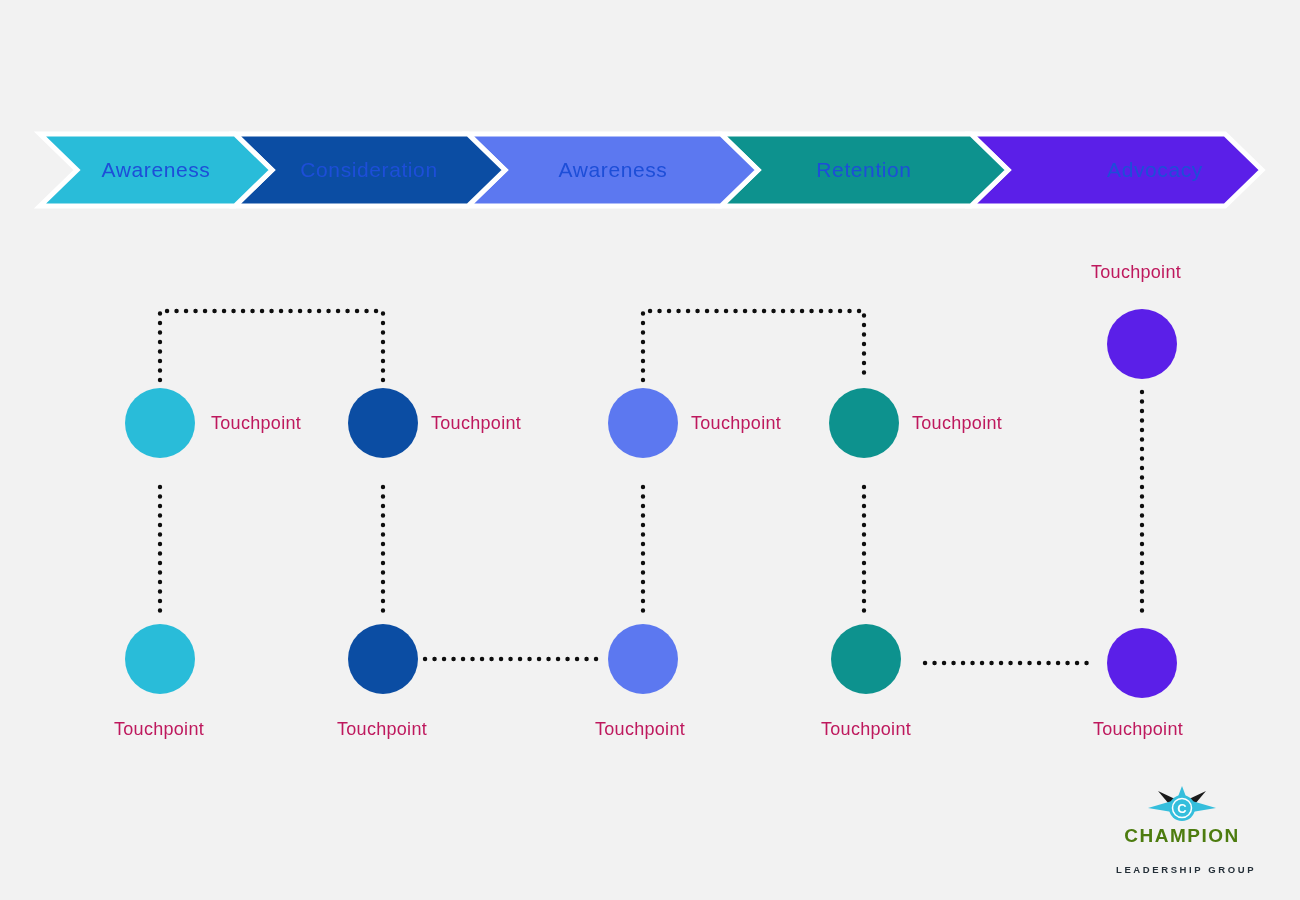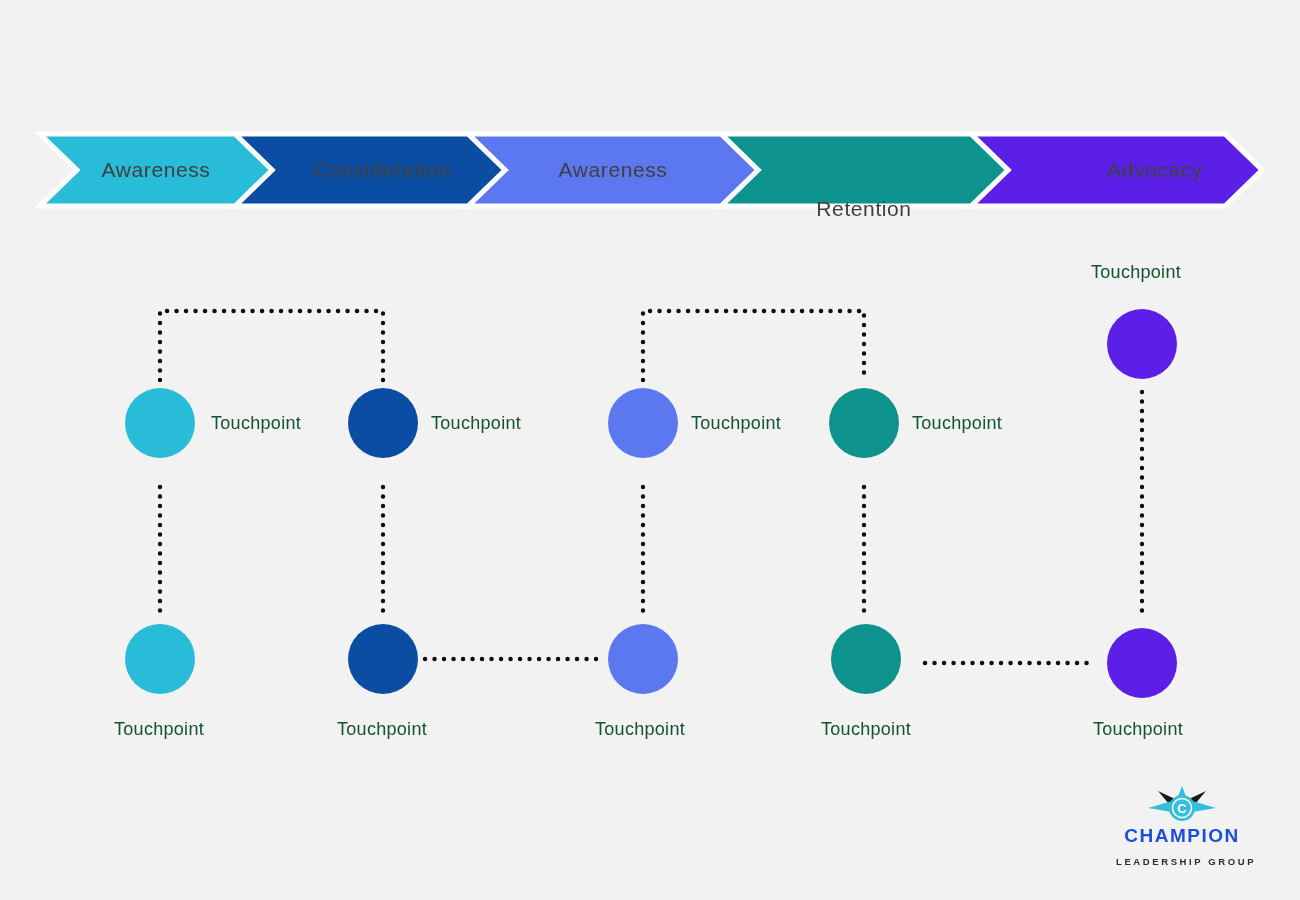--- a/index.html
+++ b/index.html
@@ -7,56 +7,56 @@
     position:relative;
     width:1300px;height:900px;
     background:#F2F2F2;
     overflow:hidden;
     font-family:"Liberation Sans", sans-serif;
   }
   .layer{position:absolute;left:0;top:0;}
   .stage-label{
     position:absolute;
     transform:translate(-50%,-50%);
-    color:#404040;
+    color:#1d4ed8;
     font-size:21px;
     letter-spacing:0.6px;
     white-space:nowrap;
     font-weight:400;
   }
   .tp-label{
     position:absolute;
-    color:#14532d;
+    color:#be185d;
     font-size:18px;
     letter-spacing:0.3px;
     white-space:nowrap;
     font-weight:400;
   }
   .tp-label.side{transform:translateY(-50%);}
   .tp-label.center{transform:translate(-50%,-50%);}
   .logo{
     position:absolute;
     left:1116px;top:786px;
     width:132px;
     text-align:center;
   }
   .logo-brand{
-    color:#1d4ed8;
+    color:#4d7c0f;
     font-size:19px;
     font-weight:700;
     letter-spacing:1.5px;
     margin-top:1px;
     white-space:nowrap;
   }
   .logo-tagline{
     color:#242F38;
     font-size:9.5px;
     font-weight:600;
     letter-spacing:2.6px;
-    margin-top:9px;
+    margin-top:17px;
     white-space:nowrap;
   }
 </style>
 </head>
 <body>
 
 <div class="canvas">
 
   <svg class="layer" width="1300" height="900" viewBox="0 0 1300 900">
 
@@ -85,23 +85,23 @@
     <circle cx="1142" cy="344" r="35" fill="#5B1FE8"></circle>
 
     <circle cx="160" cy="659" r="35" fill="#29BCD9"></circle>
     <circle cx="383" cy="659" r="35" fill="#0B4DA3"></circle>
     <circle cx="643" cy="659" r="35" fill="#5C78F0"></circle>
     <circle cx="866" cy="659" r="35" fill="#0D928E"></circle>
     <circle cx="1142" cy="663" r="35" fill="#5B1FE8"></circle>
   </svg>
 
   <div class="stage-label" style="left:156px;top:170px;">Awareness</div>
-  <div class="stage-label" style="left:382px;top:170px;text-align:right;">Consideration</div>
+  <div class="stage-label" style="left:369px;top:170px;text-align:right;">Consideration</div>
   <div class="stage-label" style="left:613px;top:170px;">Awareness</div>
-  <div class="stage-label" style="left:864px;top:170px;margin-top:39px;">Retention</div>
+  <div class="stage-label" style="left:864px;top:170px;">Retention</div>
   <div class="stage-label" style="left:1116px;top:170px;margin-left:39px;">Advocacy</div>
 
   <div class="tp-label side" style="left:211px;top:423px;">Touchpoint</div>
   <div class="tp-label side" style="left:431px;top:423px;">Touchpoint</div>
   <div class="tp-label side" style="left:691px;top:423px;">Touchpoint</div>
   <div class="tp-label side" style="left:912px;top:423px;">Touchpoint</div>
 
   <div class="tp-label center" style="left:1136px;top:272px;">Touchpoint</div>
 
   <div class="tp-label center" style="left:159px;top:729px;">Touchpoint</div>

